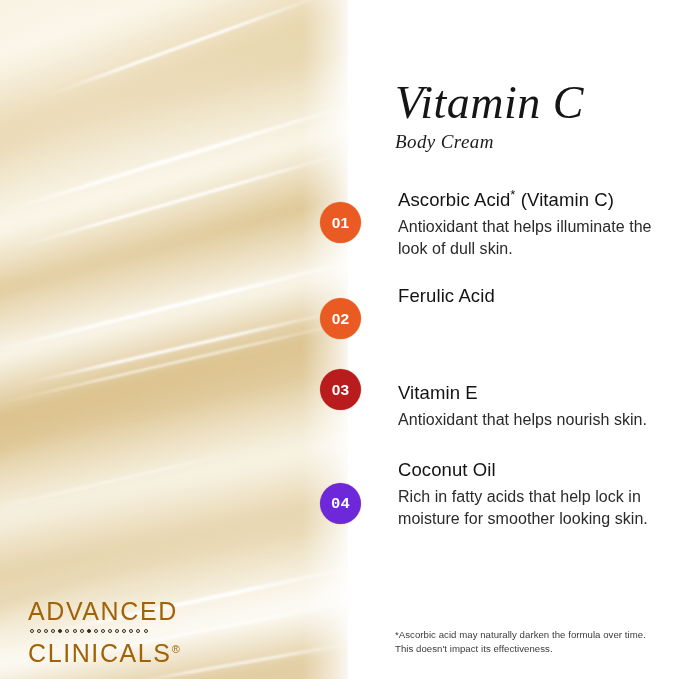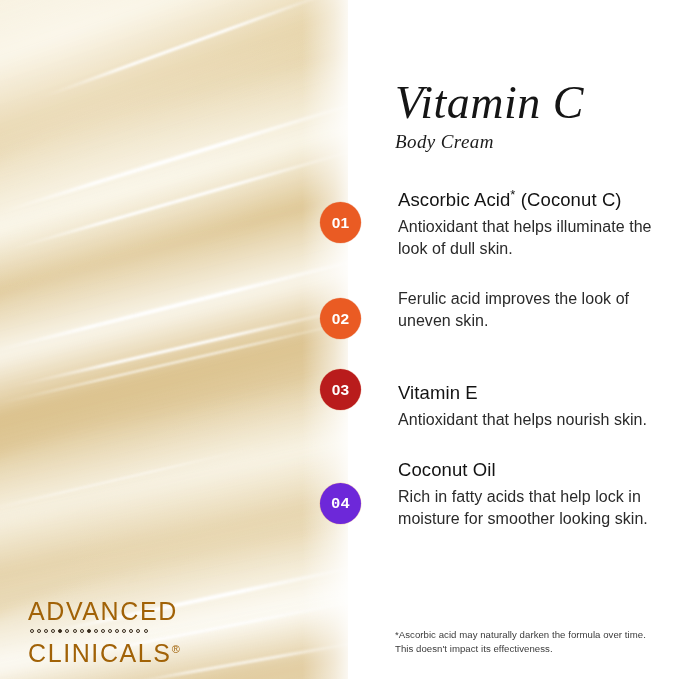--- a/index.html
+++ b/index.html
@@ -329,25 +329,25 @@
 
   <div id="content-panel">
 
     <div id="title-block">
       <div id="product-title">Vitamin C</div>
       <div id="product-subtitle">Body Cream</div>
     </div>
 
     <div id="ingredients">
         <div class="ingredient" style="top: 188px;">
-          <div class="ing-heading"><span>Ascorbic Acid</span><span class="ast">*</span><span> (Coconut C)</span></div>
+          <div class="ing-heading"><span>Ascorbic Acid</span><span class="ast">*</span><span> (Vitamin C)</span></div>
           <div class="ing-desc">Antioxidant that helps illuminate the look of dull skin.</div>
         </div>
         <div class="ingredient" style="top: 284px;">
-          <div class="ing-desc">Ferulic acid improves the look of uneven skin.</div>
+          <div class="ing-heading"><span>Ferulic Acid</span></div>
         </div>
         <div class="ingredient" style="top: 381px;">
           <div class="ing-heading"><span>Vitamin E</span></div>
           <div class="ing-desc">Antioxidant that helps nourish skin.</div>
         </div>
         <div class="ingredient" style="top: 458px;">
           <div class="ing-heading"><span>Coconut Oil</span></div>
           <div class="ing-desc">Rich in fatty acids that help lock in moisture for smoother looking skin.</div>
         </div>
       </div>

